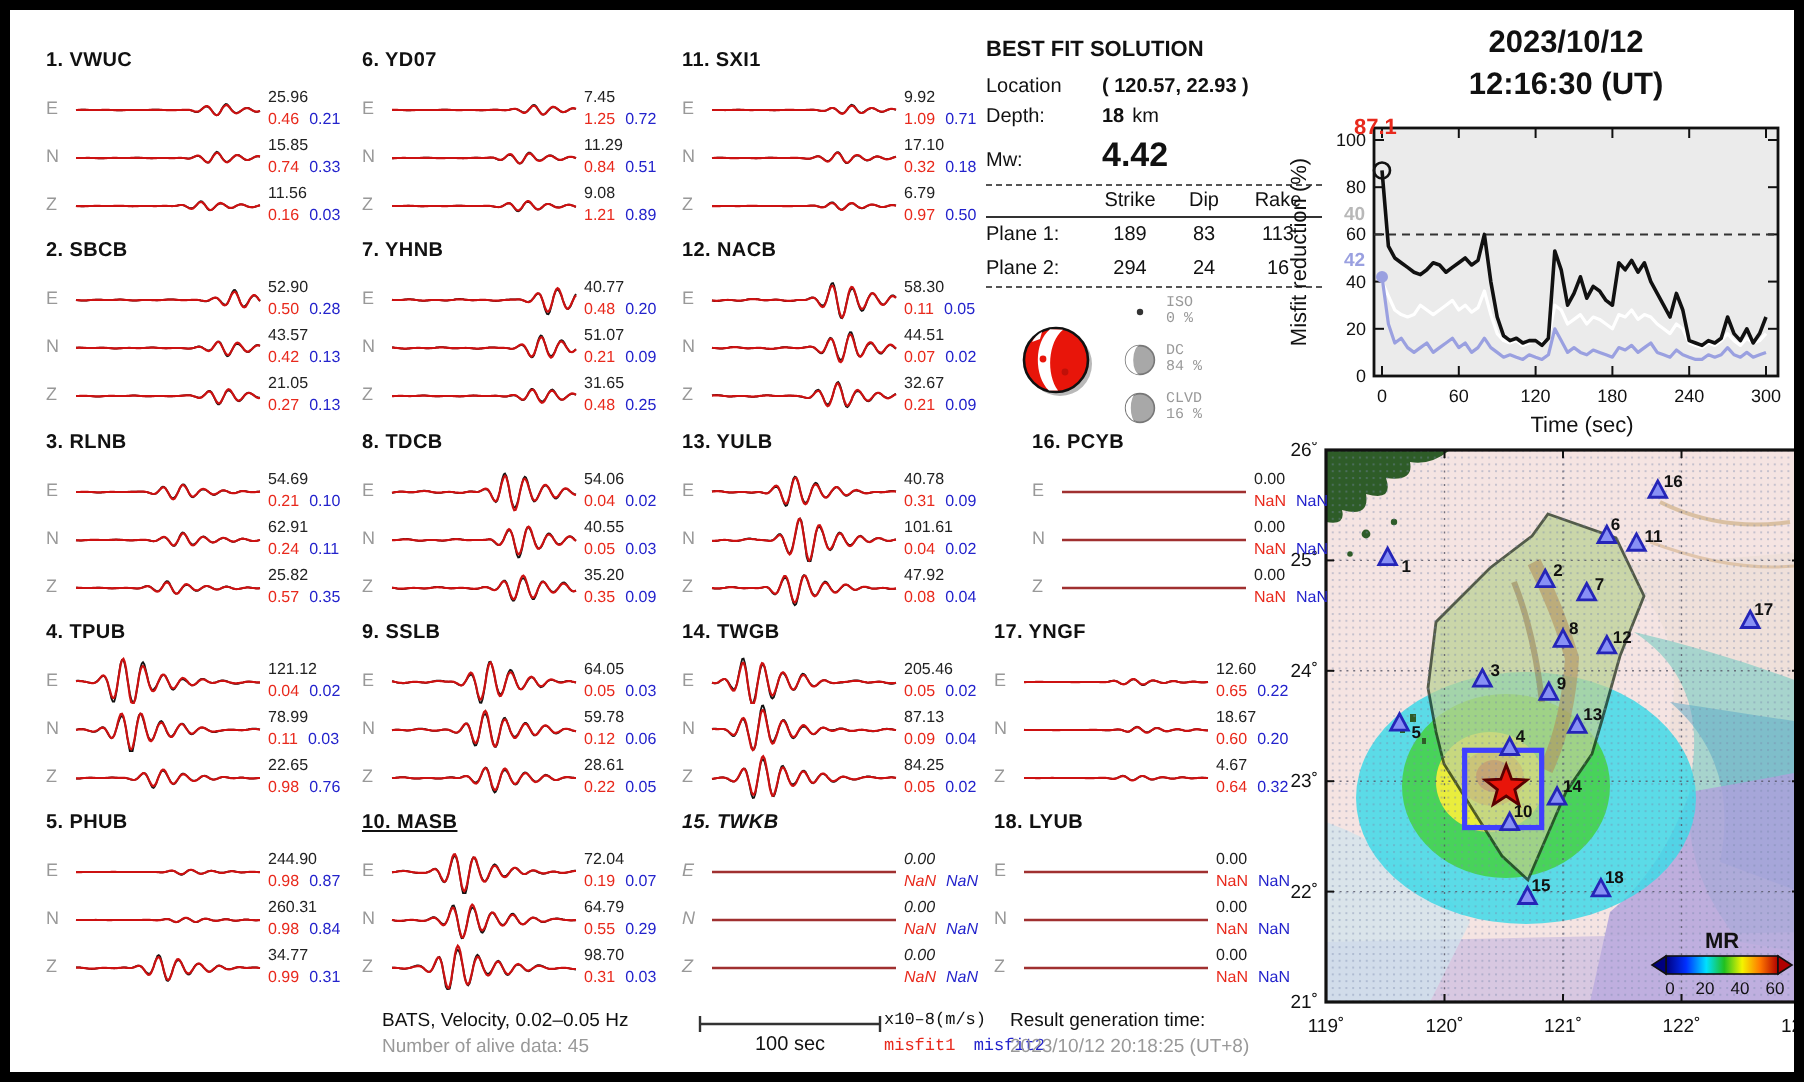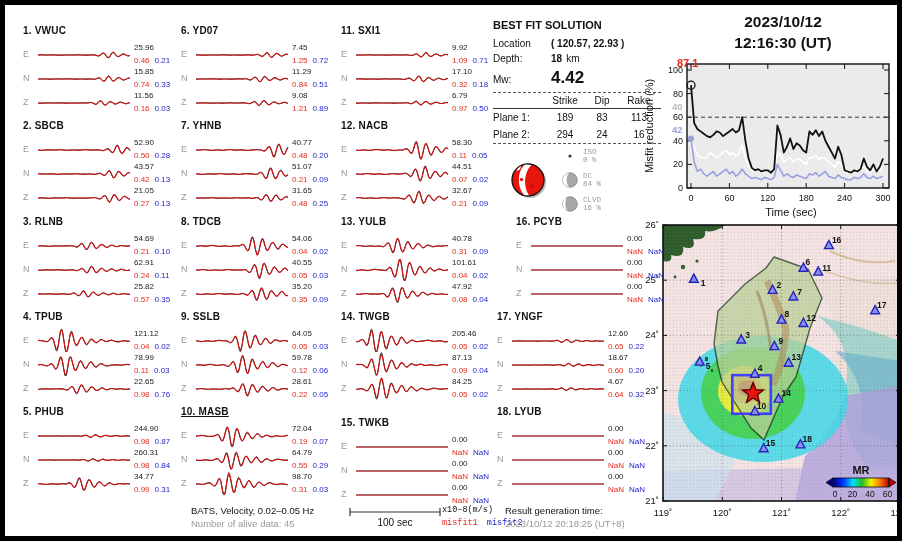--- a/index.html
+++ b/index.html
@@ -876,21 +876,21 @@
           <svg width="96" height="26" viewBox="0 0 96 26">
             <path d="M2.0 14.5L2.7 14.4L3.3 14.3L4.0 14.2L4.6 14.0L5.3 13.9L5.9 13.8L6.6 13.7L7.3 13.7L7.9 13.7L8.6 13.9L9.2 14.1L9.9 14.5L10.5 14.9L11.2 15.3L11.9 15.6L12.5 15.8L13.2 15.7L13.8 15.3L14.5 14.6L15.1 13.7L15.8 12.5L16.5 11.2L17.1 10.0L17.8 9.3L18.4 9.3L19.1 10.4L19.7 12.6L20.4 15.8L21.1 19.3L21.7 22.3L22.4 24.0L23.0 23.9L23.7 21.8L24.3 18.2L25.0 13.9L25.7 9.8L26.3 6.6L27.0 4.9L27.6 4.7L28.3 5.9L28.9 8.2L29.6 11.3L30.3 14.8L30.9 18.2L31.6 21.1L32.2 22.9L32.9 23.1L33.5 21.8L34.2 19.2L34.9 15.9L35.5 12.5L36.2 9.8L36.8 8.2L37.5 7.9L38.1 8.8L38.8 10.4L39.5 12.3L40.1 14.2L40.8 15.7L41.4 16.7L42.1 17.1L42.7 17.1L43.4 16.7L44.1 15.9L44.7 14.8L45.4 13.5L46.0 12.2L46.7 11.1L47.3 10.4L48.0 10.3L48.7 10.8L49.3 11.9L50.0 13.3L50.6 14.8L51.3 15.9L51.9 16.5L52.6 16.6L53.3 16.1L53.9 15.3L54.6 14.3L55.2 13.4L55.9 12.7L56.5 12.2L57.2 12.0L57.9 12.1L58.5 12.4L59.2 12.9L59.8 13.7L60.5 14.4L61.1 15.1L61.8 15.7L62.5 15.9L63.1 15.9L63.8 15.6L64.4 15.1L65.1 14.5L65.7 14.0L66.4 13.6L67.1 13.3L67.7 13.3L68.4 13.4L69.0 13.6L69.7 13.9L70.3 14.1L71.0 14.4L71.7 14.6L72.3 14.8L73.0 14.8L73.6 14.8L74.3 14.7L74.9 14.6L75.6 14.3L76.3 14.1L76.9 13.8L77.6 13.6L78.2 13.4L78.9 13.3L79.5 13.2L80.2 13.2L80.9 13.2L81.5 13.3L82.2 13.4L82.8 13.6L83.5 13.7L84.1 13.9L84.8 14.0L85.5 14.1L86.1 14.2L86.8 14.2L87.4 14.1L88.1 14.1L88.7 14.0L89.4 13.9L90.1 13.8L90.7 13.7L91.4 13.6L92.0 13.6L92.7 13.7L93.3 13.8L94.0 13.9" stroke="#111111" stroke-width="0.9" fill="none"></path>
             <path d="M2.0 14.4L2.7 14.3L3.3 14.2L4.0 14.1L4.6 14.0L5.3 13.9L5.9 13.8L6.6 13.8L7.3 13.7L7.9 13.8L8.6 13.9L9.2 14.1L9.9 14.3L10.5 14.7L11.2 15.1L11.9 15.4L12.5 15.7L13.2 15.7L13.8 15.3L14.5 14.6L15.1 13.6L15.8 12.3L16.5 10.9L17.1 9.9L17.8 9.4L18.4 9.6L19.1 10.9L19.7 12.9L20.4 15.6L21.1 18.4L21.7 20.8L22.4 22.3L23.0 22.3L23.7 20.7L24.3 17.8L25.0 13.9L25.7 9.7L26.3 6.1L27.0 3.7L27.6 3.1L28.3 4.3L28.9 7.1L29.6 10.9L30.3 15.1L30.9 18.9L31.6 21.6L32.2 22.9L32.9 22.6L33.5 21.0L34.2 18.4L34.9 15.5L35.5 12.7L36.2 10.5L36.8 9.1L37.5 8.7L38.1 9.2L38.8 10.5L39.5 12.2L40.1 14.1L40.8 15.8L41.4 17.1L42.1 17.8L42.7 17.9L43.4 17.4L44.1 16.4L44.7 15.0L45.4 13.5L46.0 12.2L46.7 11.2L47.3 10.7L48.0 10.8L48.7 11.3L49.3 12.3L50.0 13.4L50.6 14.6L51.3 15.6L51.9 16.2L52.6 16.4L53.3 16.2L53.9 15.5L54.6 14.6L55.2 13.7L55.9 12.8L56.5 12.1L57.2 11.8L57.9 11.8L58.5 12.2L59.2 12.8L59.8 13.6L60.5 14.3L61.1 14.9L61.8 15.4L62.5 15.6L63.1 15.5L63.8 15.2L64.4 14.9L65.1 14.4L65.7 14.0L66.4 13.6L67.1 13.4L67.7 13.3L68.4 13.4L69.0 13.6L69.7 13.8L70.3 14.1L71.0 14.3L71.7 14.5L72.3 14.6L73.0 14.7L73.6 14.7L74.3 14.6L74.9 14.4L75.6 14.2L76.3 14.0L76.9 13.9L77.6 13.7L78.2 13.6L78.9 13.5L79.5 13.4L80.2 13.4L80.9 13.5L81.5 13.5L82.2 13.6L82.8 13.7L83.5 13.8L84.1 13.9L84.8 14.0L85.5 14.1L86.1 14.1L86.8 14.1L87.4 14.1L88.1 14.0L88.7 14.0L89.4 13.9L90.1 13.8L90.7 13.8L91.4 13.7L92.0 13.7L92.7 13.8L93.3 13.8L94.0 13.9" stroke="#cc1111" stroke-width="1.1" fill="none"></path>
           </svg>
           <div class="winfo">
             <div class="amp">84.25</div>
             <div><span class="m1">0.05</span><span class="m2">0.02</span></div>
           </div>
         </div>
       </div>
-      <div class="station-block" style="left: 336px; top: 412px;">
+      <div class="station-block" style="left: 336px; top: 401px; font-style: italic;">
     <div class="st-header">15.  TWKB</div>
   <div class="ch-row" style="top: 16px;">
           <span class="comp">E</span>
           <svg width="96" height="26" viewBox="0 0 96 26">
             <path d="M2 14 L94 14" stroke="#a03030" stroke-width="1.3" fill="none"></path>
           </svg>
           <div class="winfo">
             <div class="amp">0.00</div>
             <div><span class="m1">NaN</span><span class="m2">NaN</span></div>
           </div>

